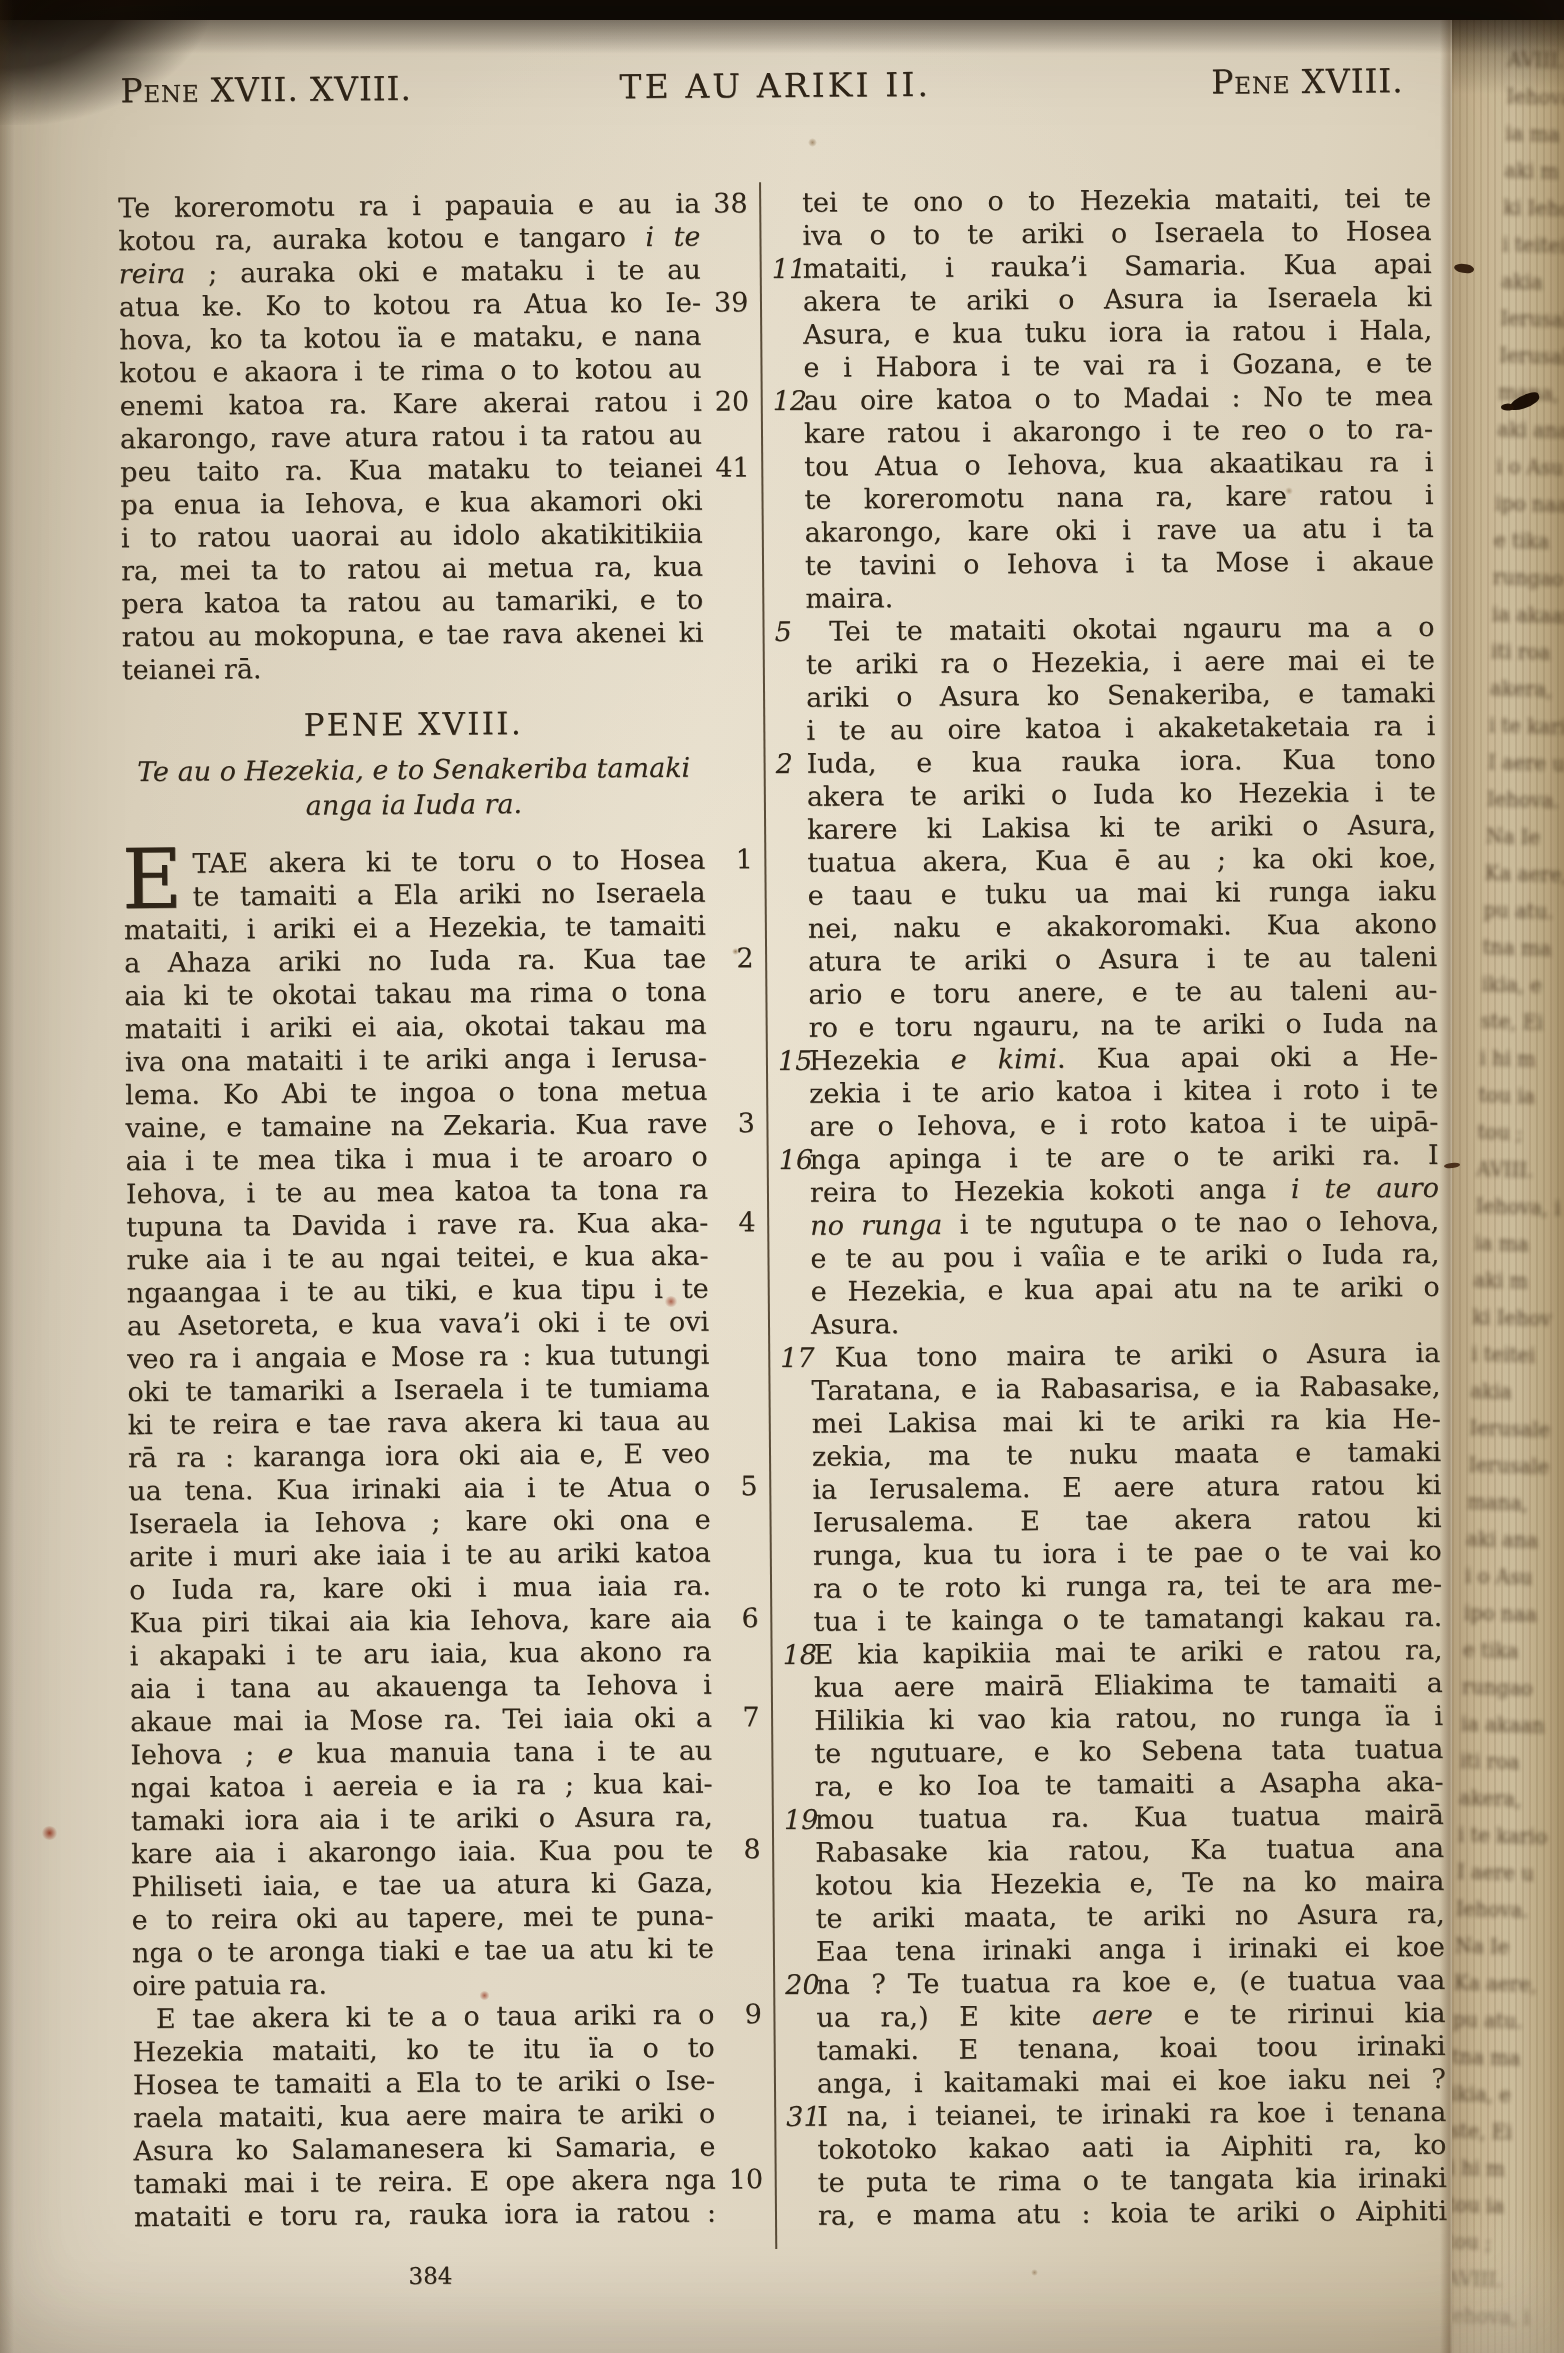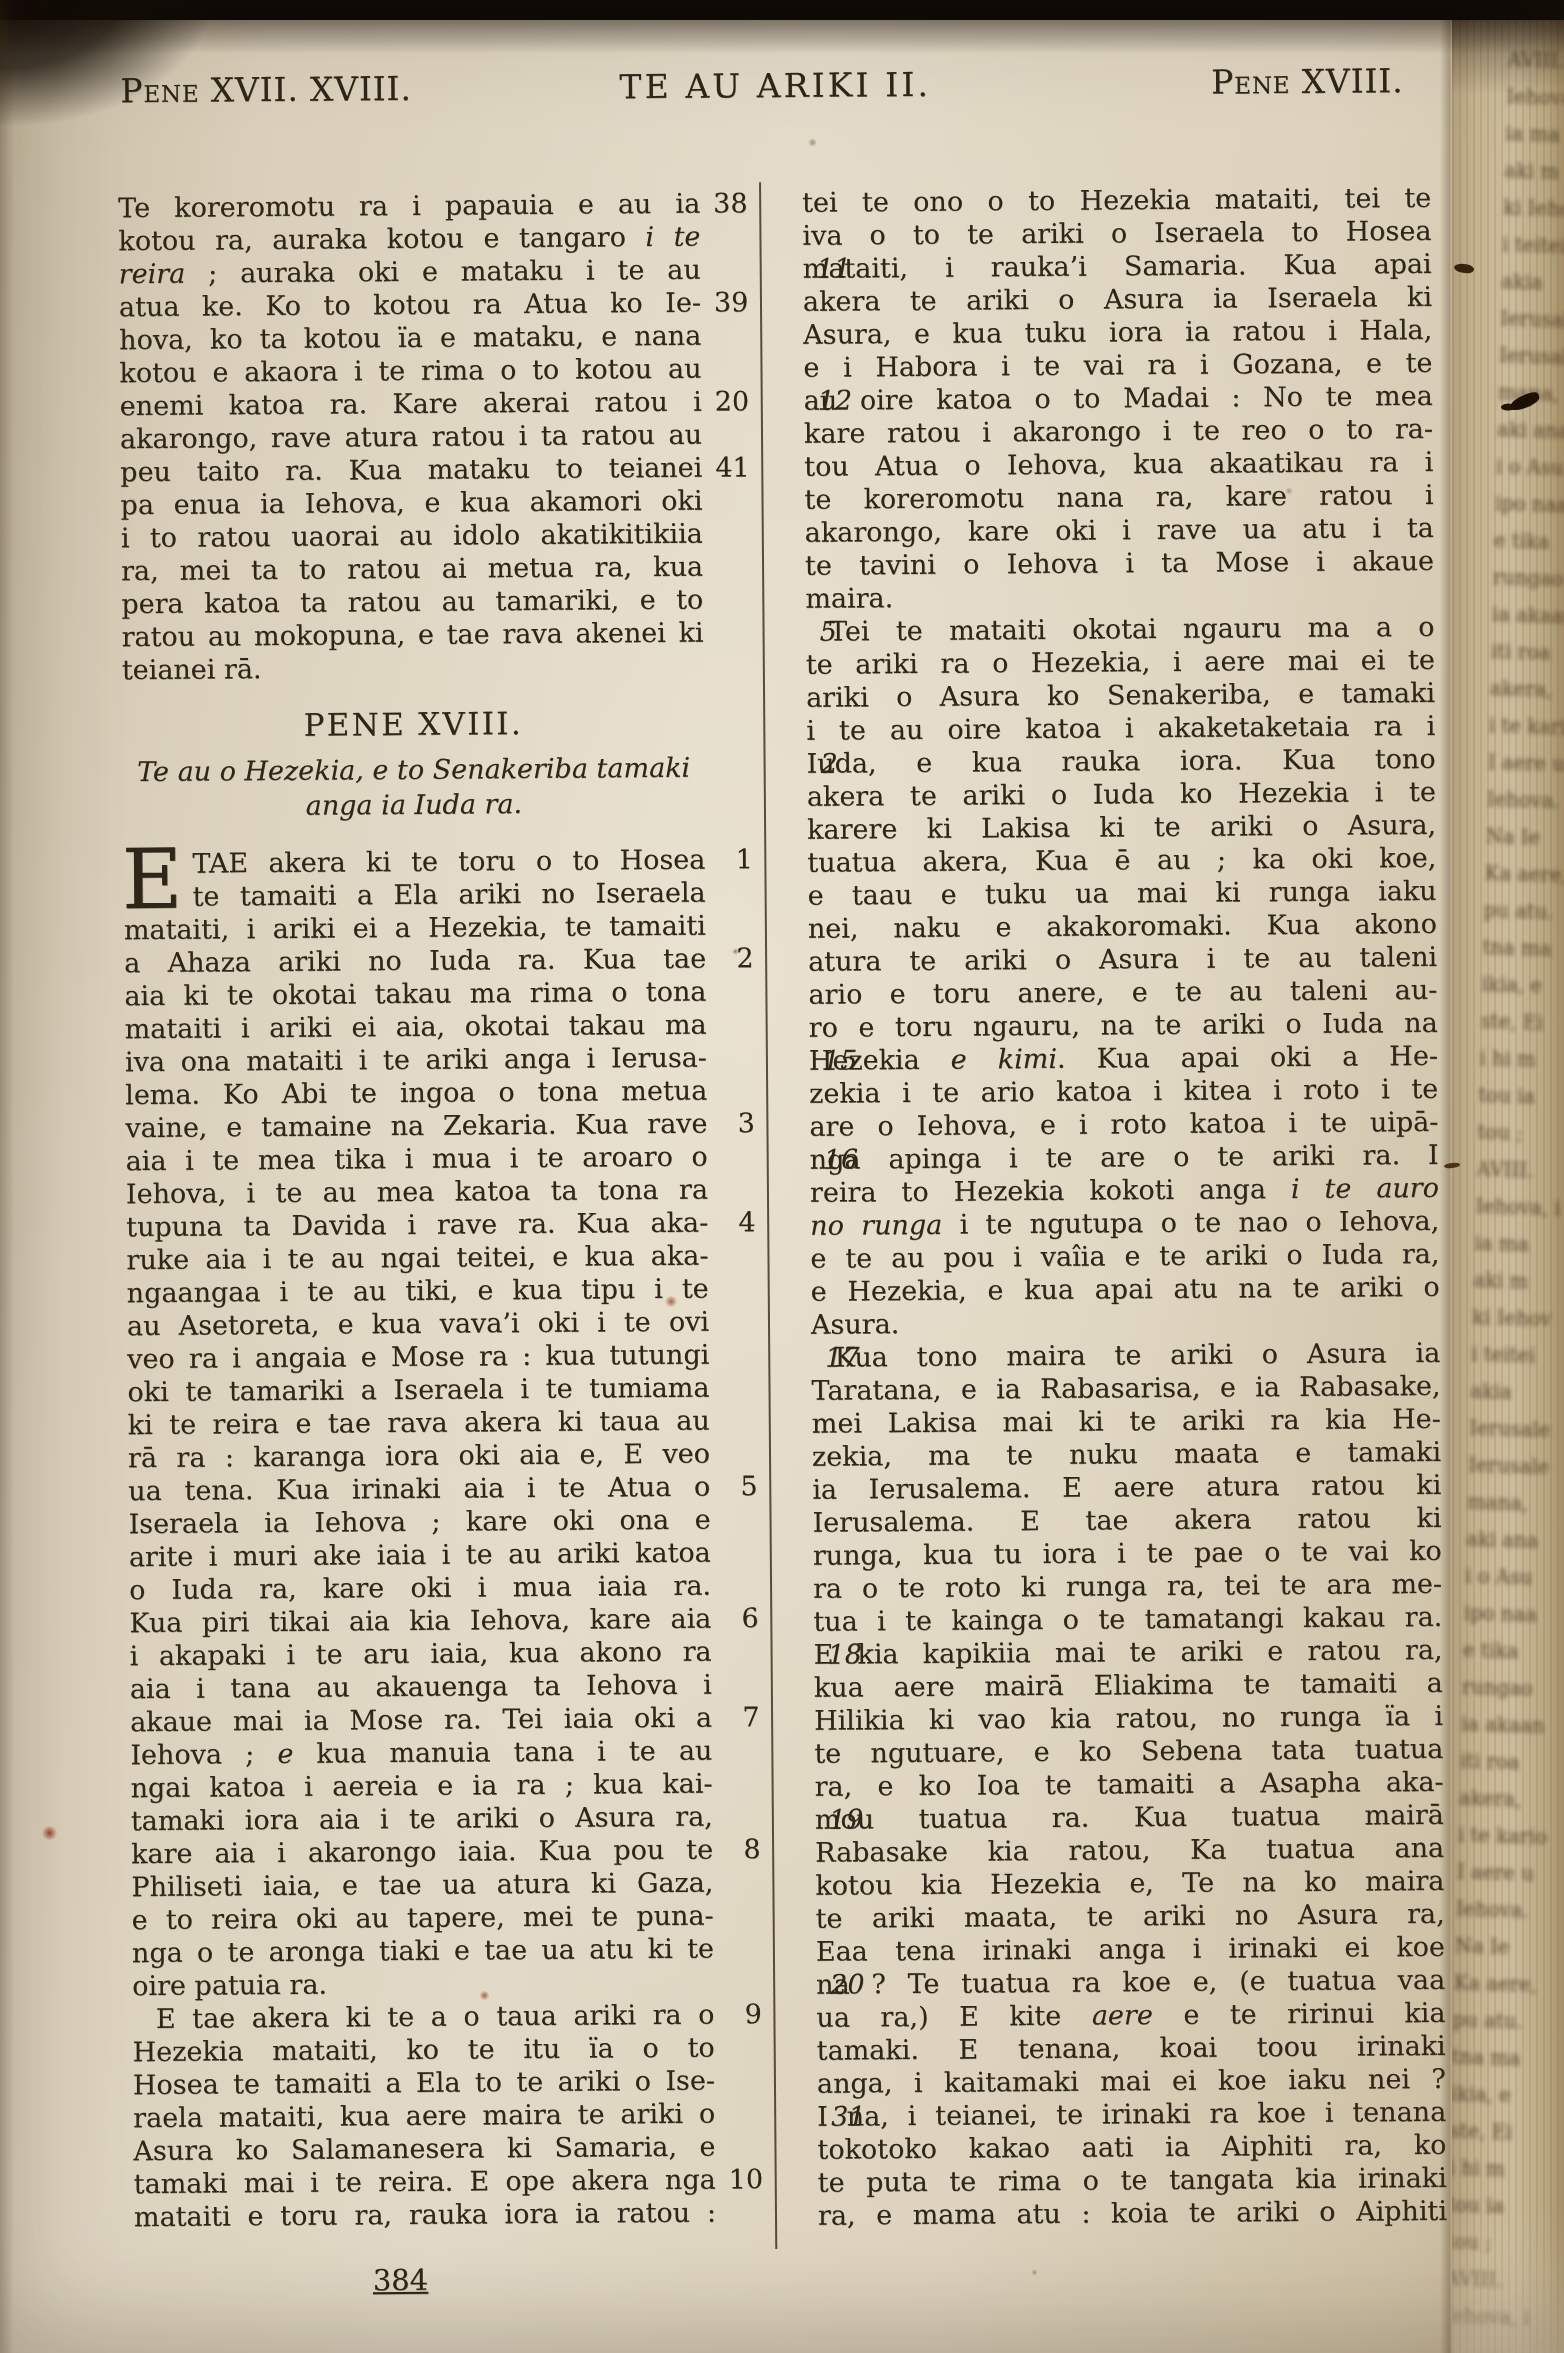--- a/index.html
+++ b/index.html
@@ -65,32 +65,32 @@
   #col-right{left:777px;top:186px;width:660px;}
   .line{position:relative;height:33px;}
   .ltext{display:block;line-height:33px;text-align:justify;text-align-last:justify;
     white-space:nowrap;}
   #col-left .ltext{margin-right:49px;}
   #col-right .ltext{margin-left:31px;}
   .pend .ltext{text-align-last:left;}
   .ind .ltext{padding-left:23.5px;}
   .dc .ltext{margin-left:69px;}
   #col-left .dc .ltext{margin-right:49px;}
-  .vnum{position:absolute;top:0;font-size:27px;line-height:33px;margin-left:45px;}
+  .vnum{position:absolute;top:0;font-size:27px;line-height:33px;}
   #col-left .vnum{right:1.6px;}
   #col-right .vnum{left:0;font-style:italic;}
   #col-left-b{position:relative;}
   .dropcap{position:absolute;left:-1.6px;top:-1.6px;font-size:83px;line-height:69px;
     text-shadow:0.5px 0.6px 0.6px rgba(47,37,24,.5);}
   .chap{height:161px;box-sizing:border-box;padding-top:20.3px;margin-right:49px;text-align:center;}
   .chap-title{font-size:31px;letter-spacing:2.3px;line-height:41px;}
   .chap-sub{font-style:italic;font-size:27px;line-height:35px;margin-top:6.3px;}
   .divider{position:absolute;left:765px;top:182px;width:2.3px;height:2067px;background:#41331f;opacity:.85;}
-  .pagenum{position:absolute;left:390px;top:2260px;transform:translateX(-50%);
-    font-size:29px;text-shadow:0.3px 0.5px 0.5px rgba(47,37,24,.45);text-decoration:underline;}
+  .pagenum{position:absolute;left:420px;top:2260px;transform:translateX(-50%);
+    font-size:23px;text-shadow:0.3px 0.5px 0.5px rgba(47,37,24,.45);}
   i{font-style:italic;}
 </style>
 </head>
 <body>
 
 <div id="canvas">
 
   <div class="tilt">
     <div class="hdr hdr-left smallcaps">Pene XVII. XVIII.</div>
     <div class="hdr hdr-center">TE AU ARIKI II.</div>

